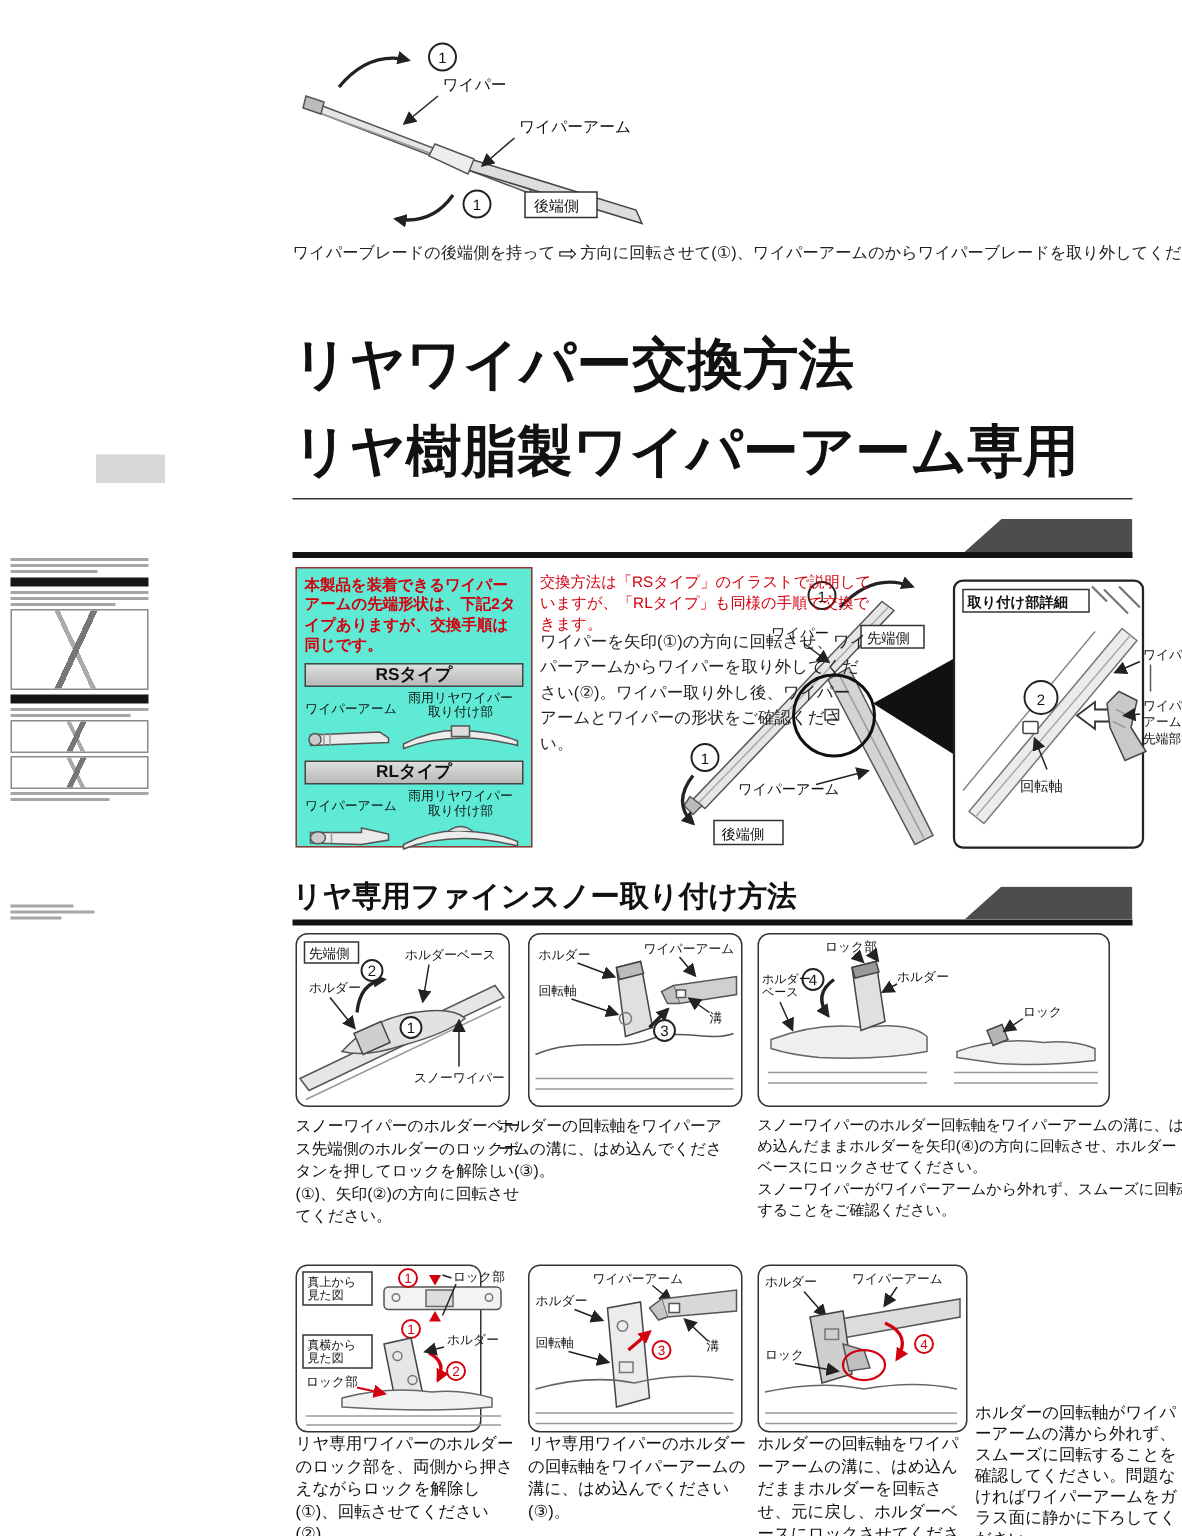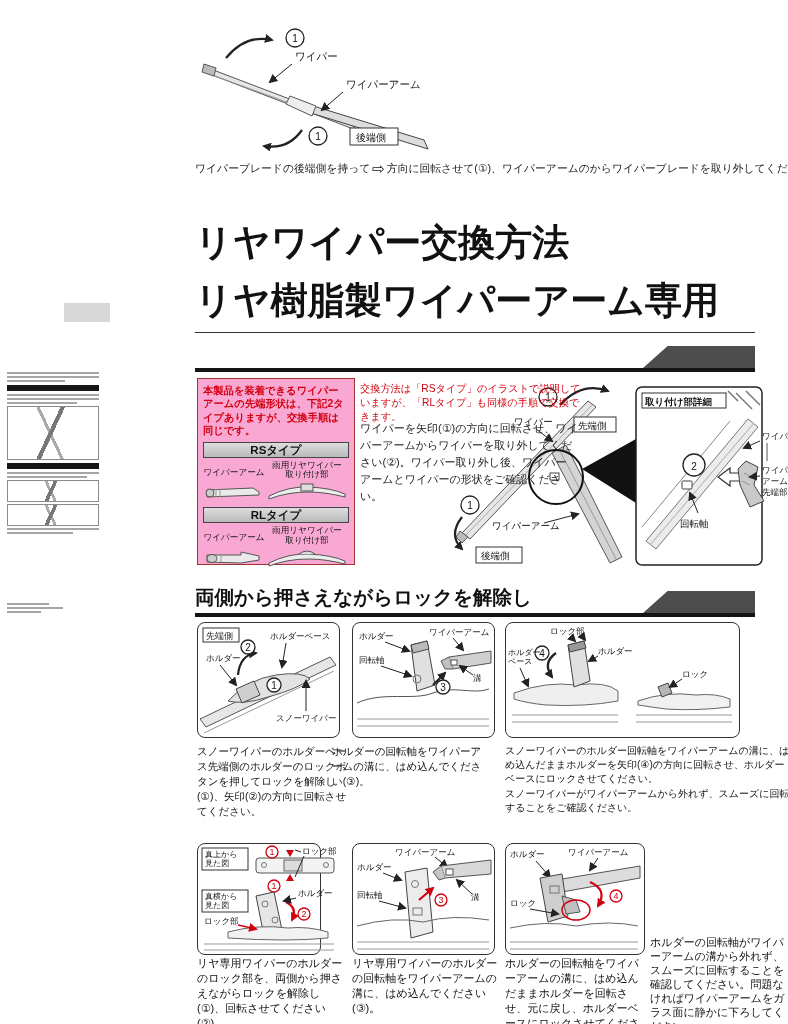--- a/index.html
+++ b/index.html
@@ -26,21 +26,21 @@
   .blockarrow{font-size:15px;vertical-align:-2px;padding:0 2px;color:#111}
   .title{left:195px;top:214px;font-size:37px;font-weight:bold;line-height:58px;letter-spacing:0}
   .hrule{left:195px;top:332px;width:560px;height:1px;background:#333}
   
   .sec-h{left:195px;width:560px;height:36px}
   .sec-h .sh-text{font-size:19.5px;font-weight:bold;padding-top:3px}
   .sec-h .sh-rule{position:absolute;left:0;right:0;bottom:0;height:4px;background:#141414}
   .sec-h .sh-wedge{position:absolute;right:0;bottom:4px;width:112px;height:22px;background:#4d4d4d;
                    clip-path:polygon(0 100%,22% 0,100% 0,100% 100%)}
   
-  .typesbox{left:197px;top:378px;width:158px;height:187px;border:1px solid #a23333;padding:5px 5px 3px;background:#f9a8d4}
+  .typesbox{left:197px;top:378px;width:158px;height:187px;border:1px solid #a23333;padding:5px 5px 3px;background:#5eead4}
   .tnote{font-size:10.3px;font-weight:bold;color:#d3000f;line-height:1.3}
   .tbar{margin-top:4px;height:16px;border:1px solid #444;background:linear-gradient(#dedede,#b9b9b9);
         font-size:11.5px;font-weight:bold;text-align:center;line-height:14px}
   .trow{display:flex;margin-top:3px;align-items:flex-start}
   .trow .tl{flex:0 0 62px;font-size:8.6px;text-align:center;padding-top:6px}
   .trow .tr{flex:1;font-size:8.6px;text-align:center;line-height:1.15}
   .trow .tr span{display:block}
   .tart{display:flex;justify-content:space-between;margin-top:1px}
   
   .rednote{left:360px;top:382px;width:228px;font-size:10.2px;color:#d3000f;line-height:1.35}
@@ -227,21 +227,21 @@
   <text x="322" y="96" font-size="8.5">ワイパー</text>
   <text x="322" y="107" font-size="8.5">アーム</text>
   <text x="322" y="118" font-size="8.5">先端部</text>
   <line class="ld" x1="320" y1="99" x2="310" y2="100"></line>
 </svg>
 
 <div class="abs rednote">交換方法は「RSタイプ」のイラストで説明していますが、「RLタイプ」も同様の手順で交換できます。</div>
 <div class="abs s1body">ワイパーを矢印(①)の方向に回転させ、ワイパーアームからワイパーを取り外してください(②)。ワイパー取り外し後、ワイパーアームとワイパーの形状をご確認ください。</div>
 
 <div class="abs sec-h" style="top:581px">
-  <div class="sh-text">両側から押さえながらロックを解除し</div>
+  <div class="sh-text">リヤ専用ファインスノー取り付け方法</div>
   <div class="sh-wedge"></div>
   <div class="sh-rule"></div>
 </div>
 
 <div class="panel" style="left:197px;top:622px;width:143px;height:116px">
   <svg width="140" height="113" viewBox="0 0 140 113">
     <polygon class="band" points="2,96 132,34 138,42 8,104"></polygon>
     <line x1="6" y1="110" x2="136" y2="48" class="thin"></line>
     <path d="M30,78 Q50,56 78,52 Q104,48 112,56 Q100,66 70,74 Q46,82 30,78 Z" fill="#e2e2e2" stroke="#555" stroke-width="1"></path>
     <polygon points="38,66 56,58 62,72 44,80" fill="#cfcfcf" stroke="#444" stroke-width="1"></polygon>

